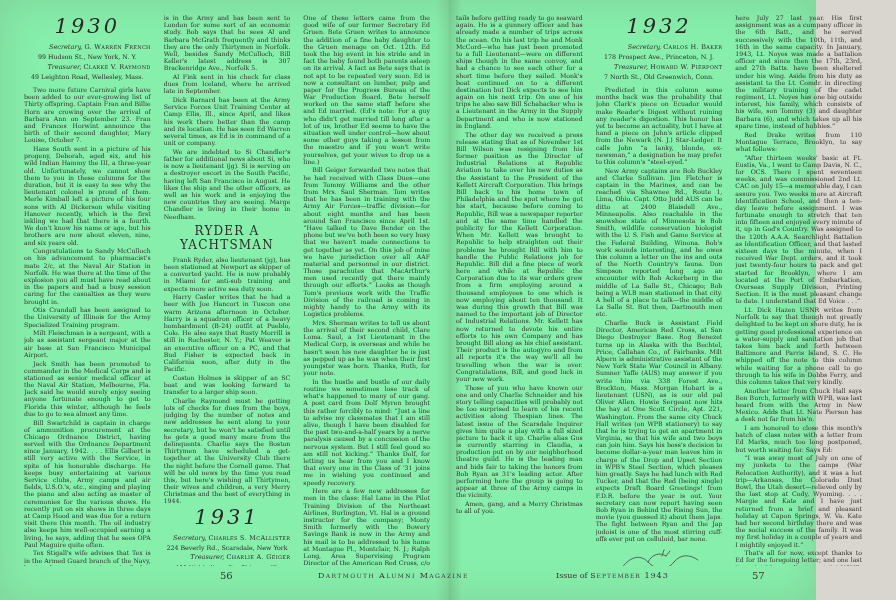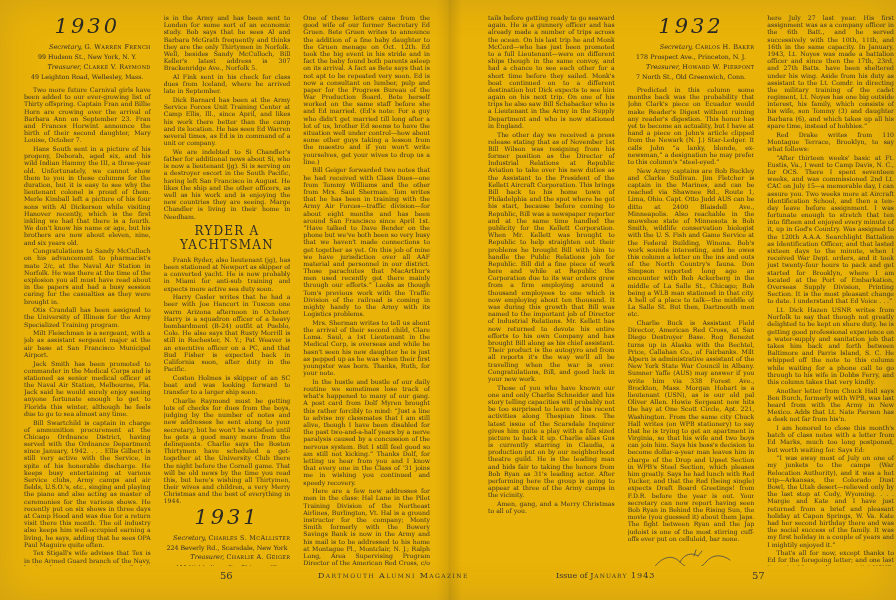--- a/index.html
+++ b/index.html
@@ -3,32 +3,32 @@
 <meta charset="utf-8">
 <style>
   html,body{margin:0;padding:0;}
   body{
     width:896px;height:600px;overflow:hidden;
     background:#d9d6cf;
     font-family:"DejaVu Serif","Liberation Serif",serif;
     color:#2f2d28;
   }
   .spread{
-    position:relative;width:896px;height:600px;
-    background:#eab308;
+    position:relative;width:816px;height:600px;
+    background:#86efac;
     box-shadow:inset 0 0 40px rgba(90,80,60,.18);
   }
   .gutter{
     position:absolute;left:436px;top:0;width:26px;height:600px;
     background:linear-gradient(90deg,rgba(60,50,30,0) 0%,rgba(60,50,30,.10) 45%,rgba(60,50,30,.16) 52%,rgba(60,50,30,0) 100%);
     pointer-events:none;
   }
   .page{position:absolute;top:14px;height:552px;width:406px;}
   .page.left{left:24px;}
-  .page.right{left:488px;}
+  .page.right{left:456px;}
   .cols{display:flex;gap:13px;height:100%;}
   .col{flex:1 1 0;overflow:hidden;min-width:0;}
   .year{
     font-style:italic;font-size:21px;line-height:1;
     text-align:center;letter-spacing:3px;
     margin:2px 0 6px 0;color:#2b2923;
   }
   .officer{
     text-align:right;font-size:6.5px;line-height:1.45;
   }
@@ -147,15 +147,15 @@
           <p class="para">Another letter from Chuck Hall says Ben Burch, formerly with WPB, was last heard from with the Army in New Mexico. Adds that Lt. Nate Pierson has a desk not far from his'n.</p>
           <p class="para">I am honored to close this month's batch of class notes with a letter from Ed Marks, much too long postponed, but worth waiting for. Says Ed:</p>
           <p class="para">“I was away most of July on one of my junkets to the camps (War Relocation Authority), and it was a hot trip—Arkansas, the Colorado Dust Bowl, the Utah desert—relieved only by the last stop at Cody, Wyoming. . . . Margie and Kate and I have just returned from a brief and pleasant holiday at Capon Springs, W. Va. Kate had her second birthday there and was the social success of the family. It was my first holiday in a couple of years and I mightily enjoyed it.”</p>
           <p class="para">That's all for now, except thanks to Ed for the foregoing letter; and one last item: Art Moreau, lieutenant (jg) USNR, is currently receiving his indoctrination training at the Navy school here in Princeton, and says it is hard work, but he likes it.</p>
         </div>
       </div>
   </div>
 
   <span class="footer-item pageno l">56</span>
   <span class="footer-item magname">Dartmouth Alumni Magazine</span>
-  <span class="footer-item issue"><span class="iprefix">Issue of </span><span class="idate">January 1943</span></span>
+  <span class="footer-item issue"><span class="iprefix">Issue of </span><span class="idate">September 1943</span></span>
   <span class="footer-item pageno r">57</span>
 </div>
 
 </body></html>

